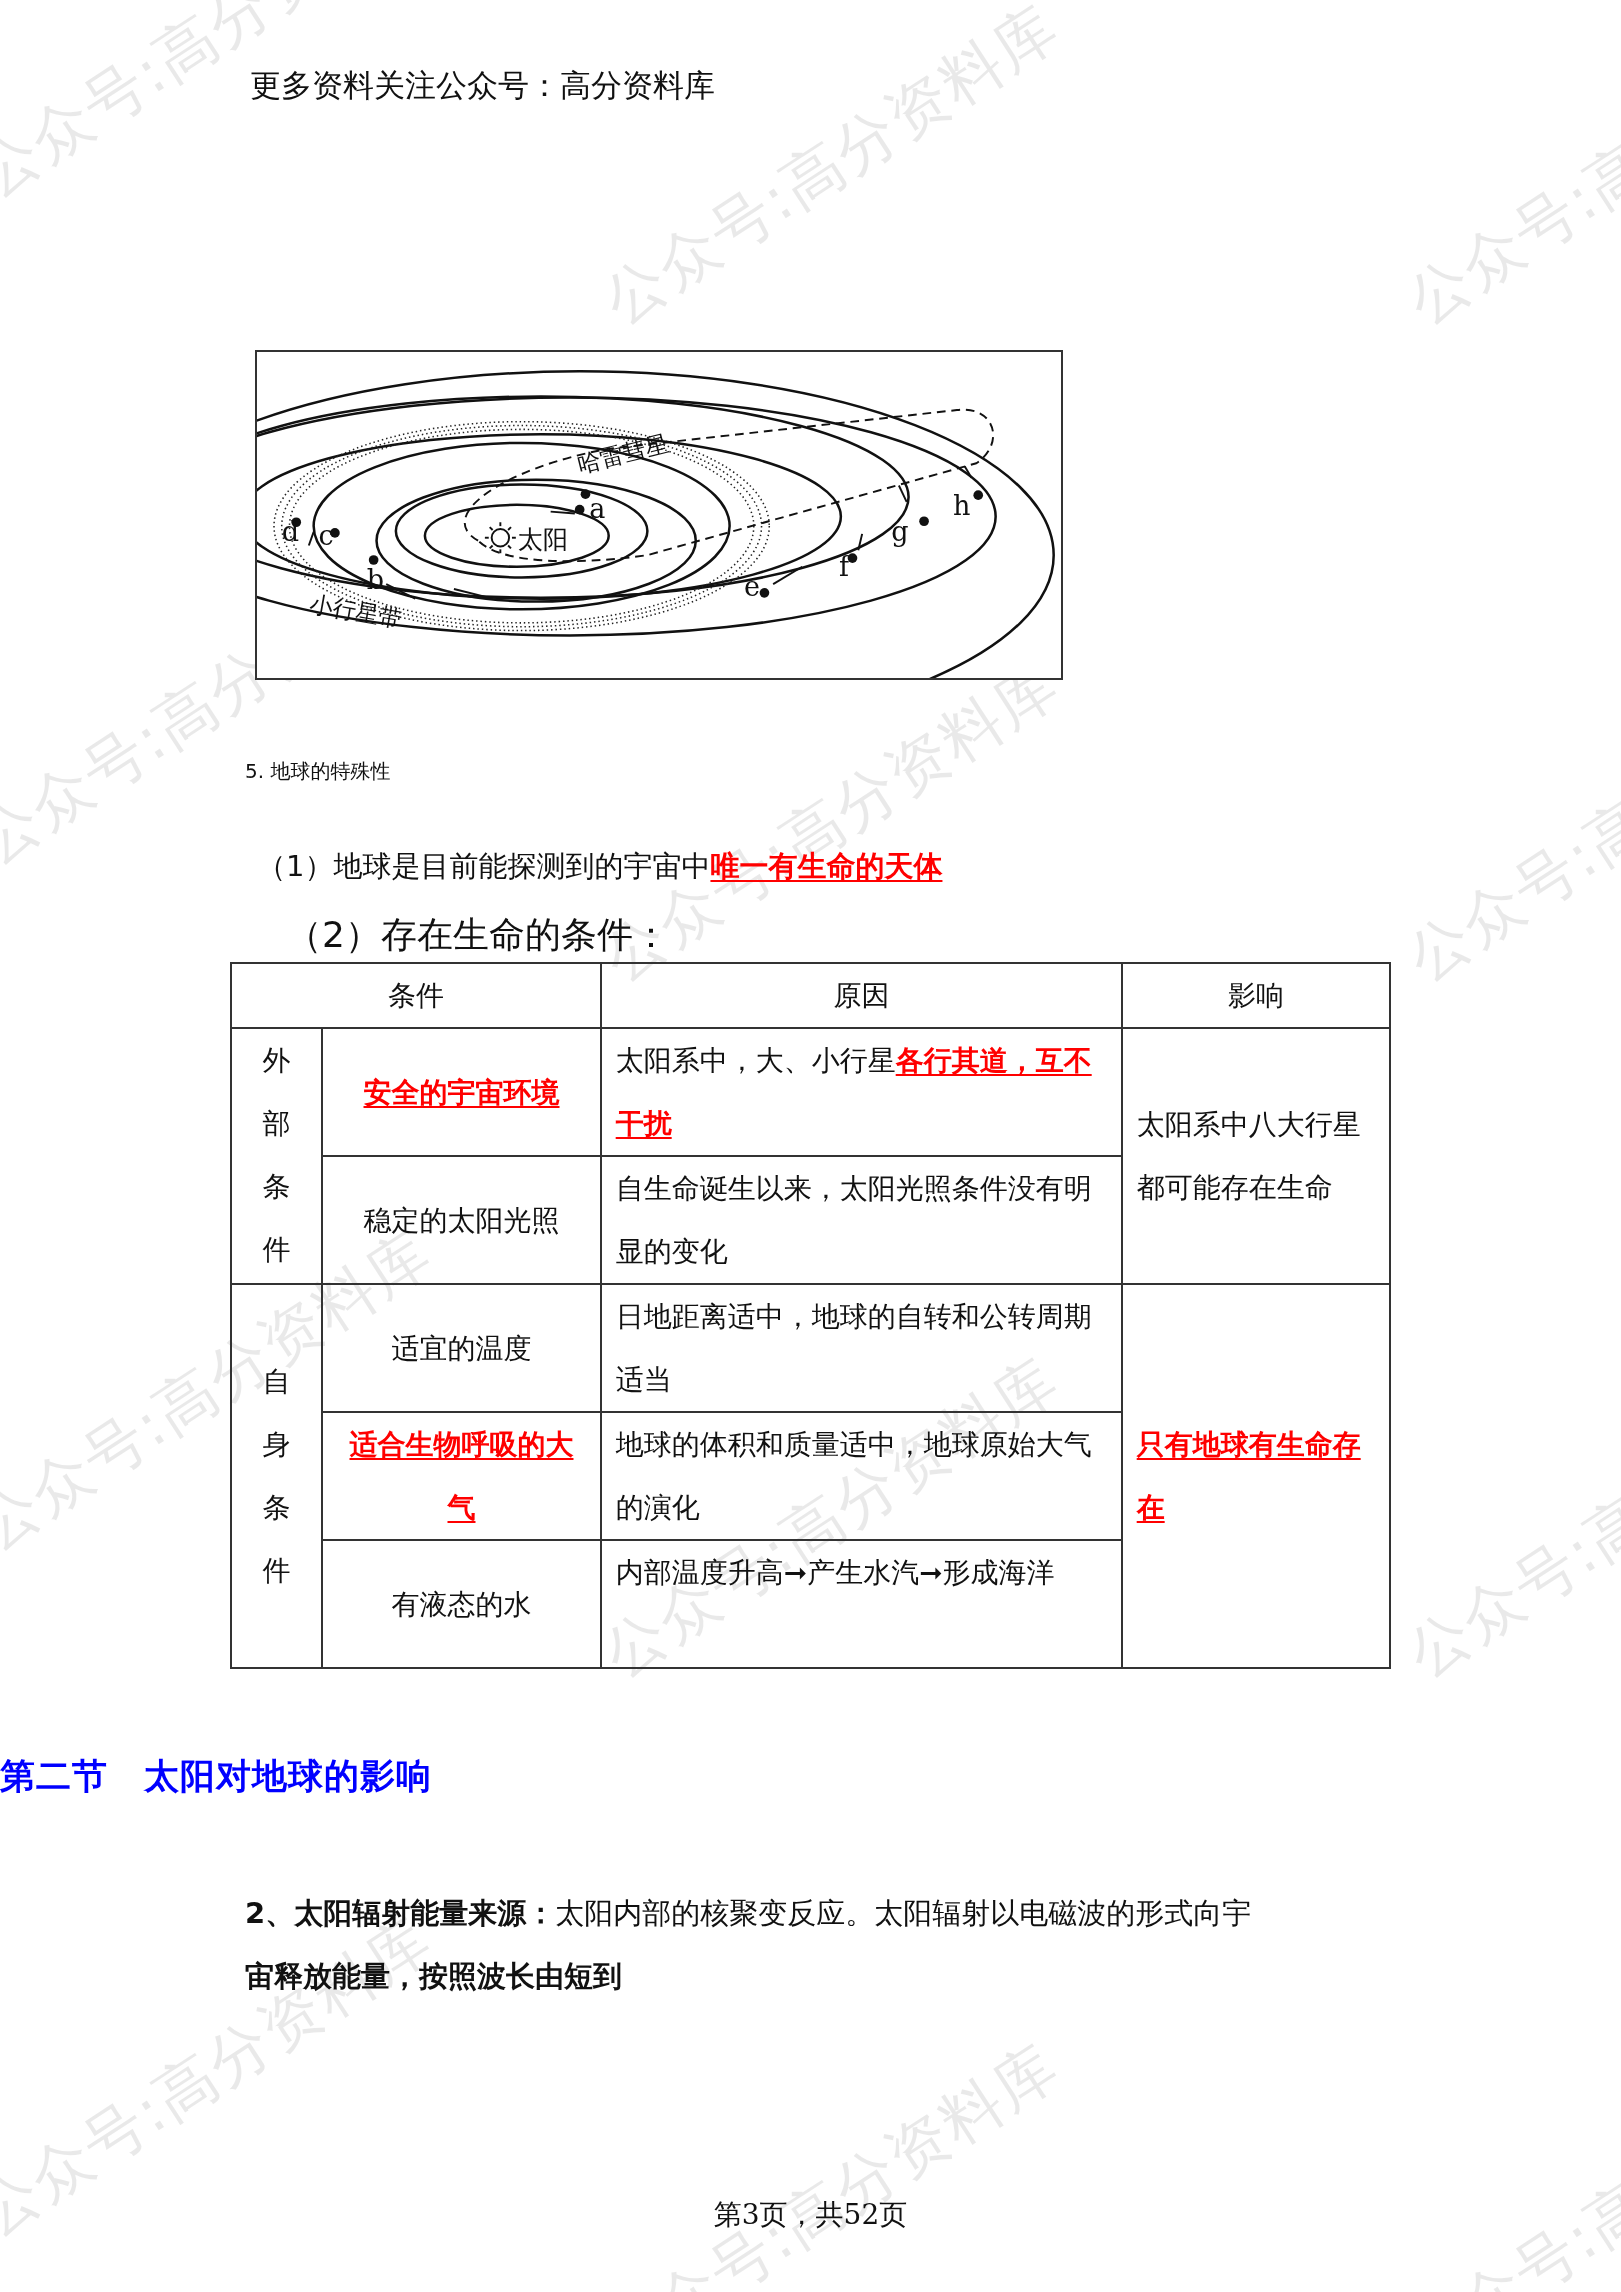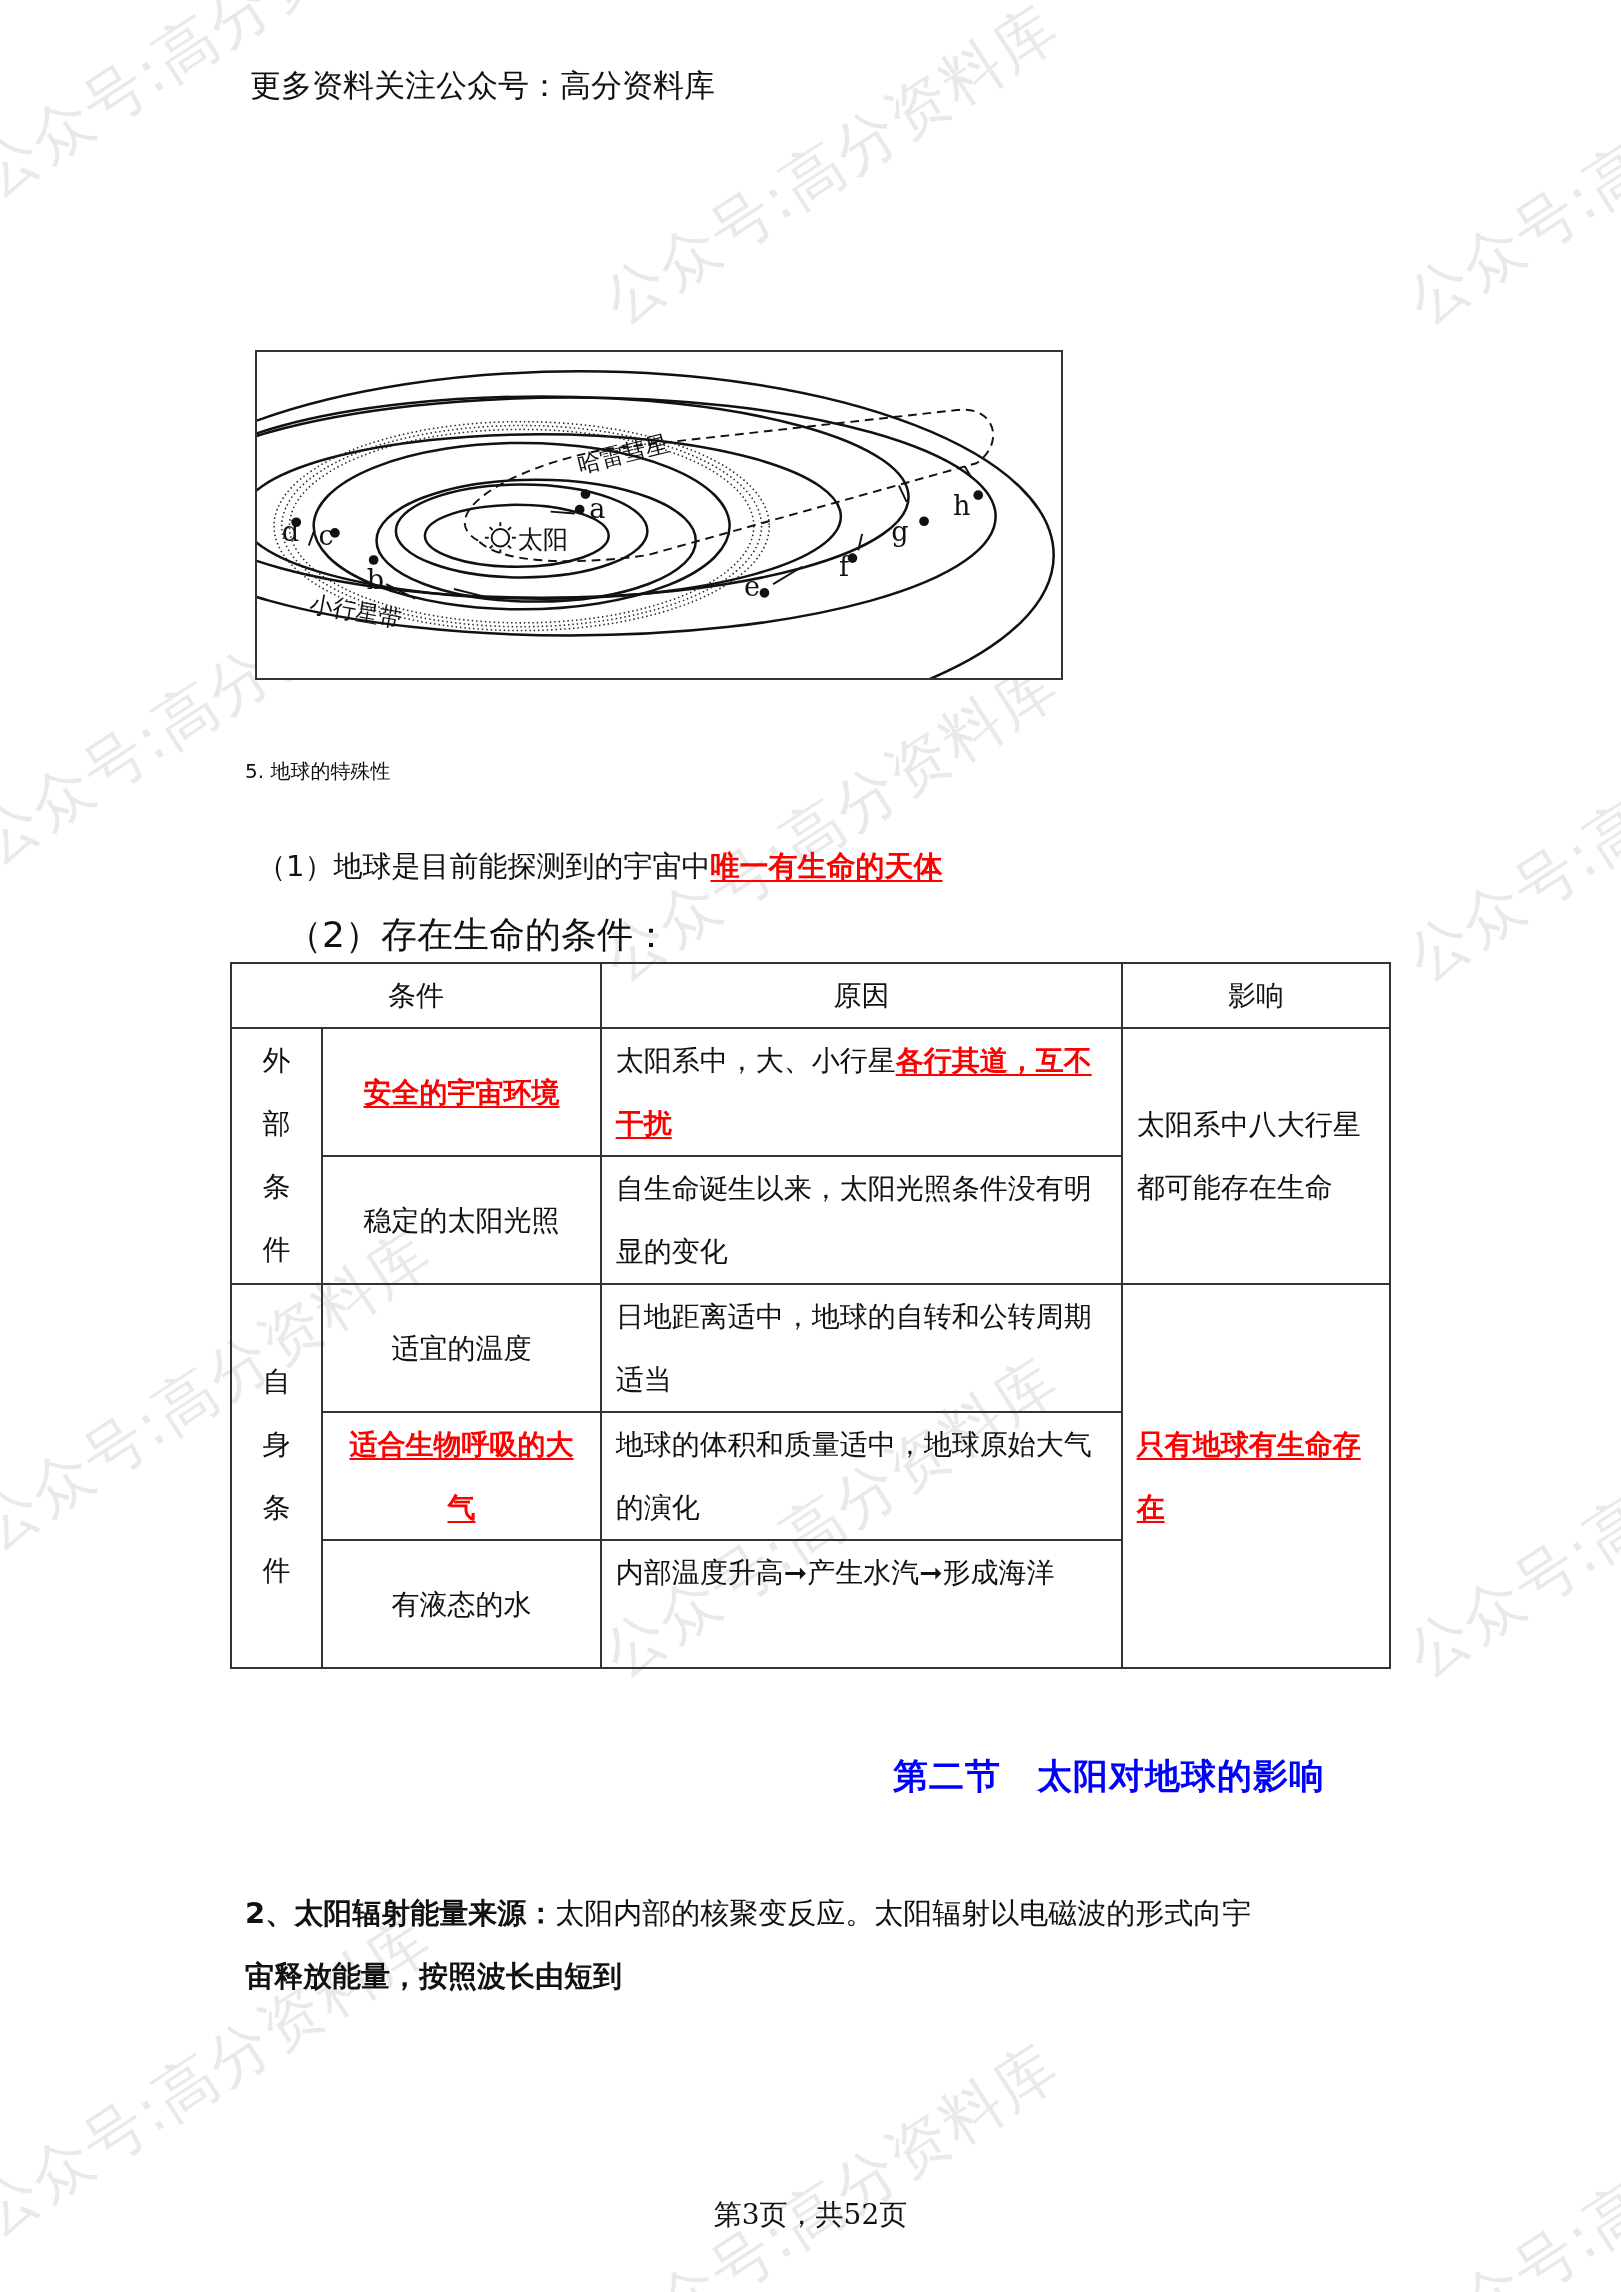--- a/index.html
+++ b/index.html
@@ -34,21 +34,21 @@
     border: 2px solid #333; font-weight: normal; vertical-align: top;
     line-height: 63px; padding: 0;
   }
   table.cond th { height: 63px; text-align: center; vertical-align: middle; line-height: 43px; }
   .vert { text-align: center; line-height: 63px; width: 1em; margin: 0 auto; word-break: break-all; }
   .c-cond { text-align: center; vertical-align: middle !important; }
   .c-reason { padding-left: 13.7px !important; padding-right: 9.8px !important; }
   .c-impact { padding-left: 13.7px !important; padding-right: 11.8px !important; vertical-align: middle !important; }
 
   .chapter-title {
-    position: absolute; left: 0; width: 1325px; top: 1753px; text-align: right;
+    position: absolute; left: 0; width: 1325px; top: 1753px; text-align: left;
     font-size: 35px; font-weight: bold; color: #0000ff; letter-spacing: 1px;
   }
   .para { position: absolute; left: 245px; font-size: 29px; }
   .p1 { top: 1831px; }
   .p2 { top: 1894px; }
   .p2b { top: 1957px; font-weight: bold; }
   .bold { font-weight: bold; }
   .footer {
     position: absolute; left: 0; width: 1621px; top: 2196px; text-align: center;
     font-family: "DejaVu Serif", "Liberation Serif", serif; font-size: 28px;

